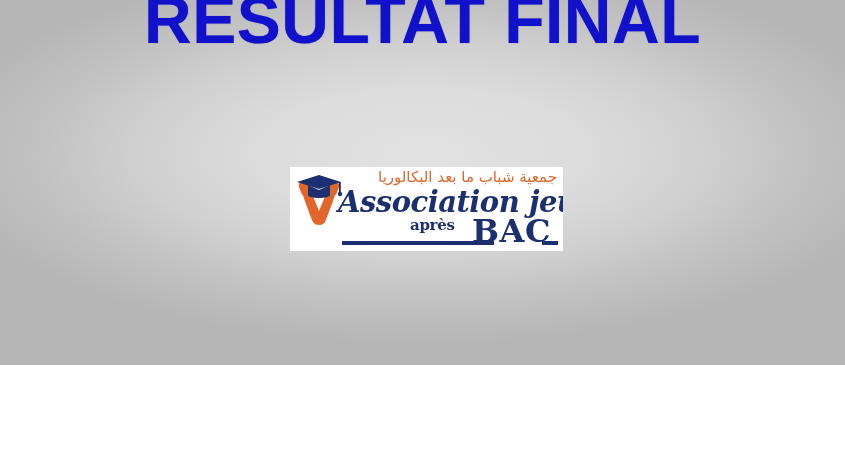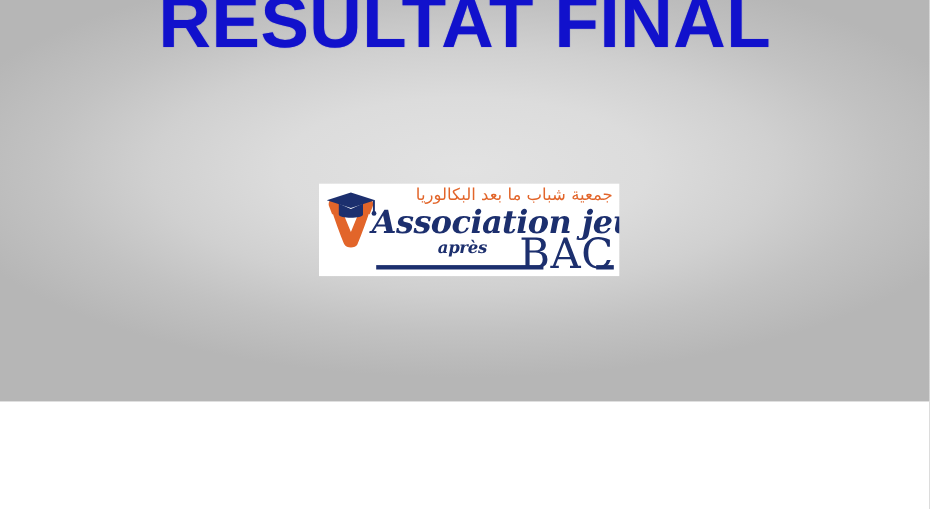--- a/index.html
+++ b/index.html
@@ -89,40 +89,39 @@
     font-style: italic;
     font-weight: 700;
     font-size: 29px;
     line-height: 30px;
     white-space: nowrap;
     letter-spacing: -0.5px;
   }
 
   .logo-apres {
     position: absolute;
-    left: 108px;
+    left: 120px;
     top: 50px;
     color: #1c2f6e;
     font-family: "DejaVu Serif", "Liberation Serif", serif;
-    font-style: italic;
     font-weight: 700;
     font-size: 15px;
     line-height: 16px;
     letter-spacing: -0.3px;
     white-space: nowrap;
   }
 
   .logo-bac {
     position: absolute;
     left: 182px;
     top: 50px;
     color: #1c2f6e;
     font-family: "DejaVu Serif", "Liberation Serif", serif;
-    font-weight: 400;
-    font-size: 38px;
+    font-weight: 700;
+    font-size: 32px;
     line-height: 28px;
     letter-spacing: 0.5px;
     white-space: nowrap;
   }
 
   .logo-rule {
     position: absolute;
     left: 52px;
     top: 74px;
     width: 152px;

